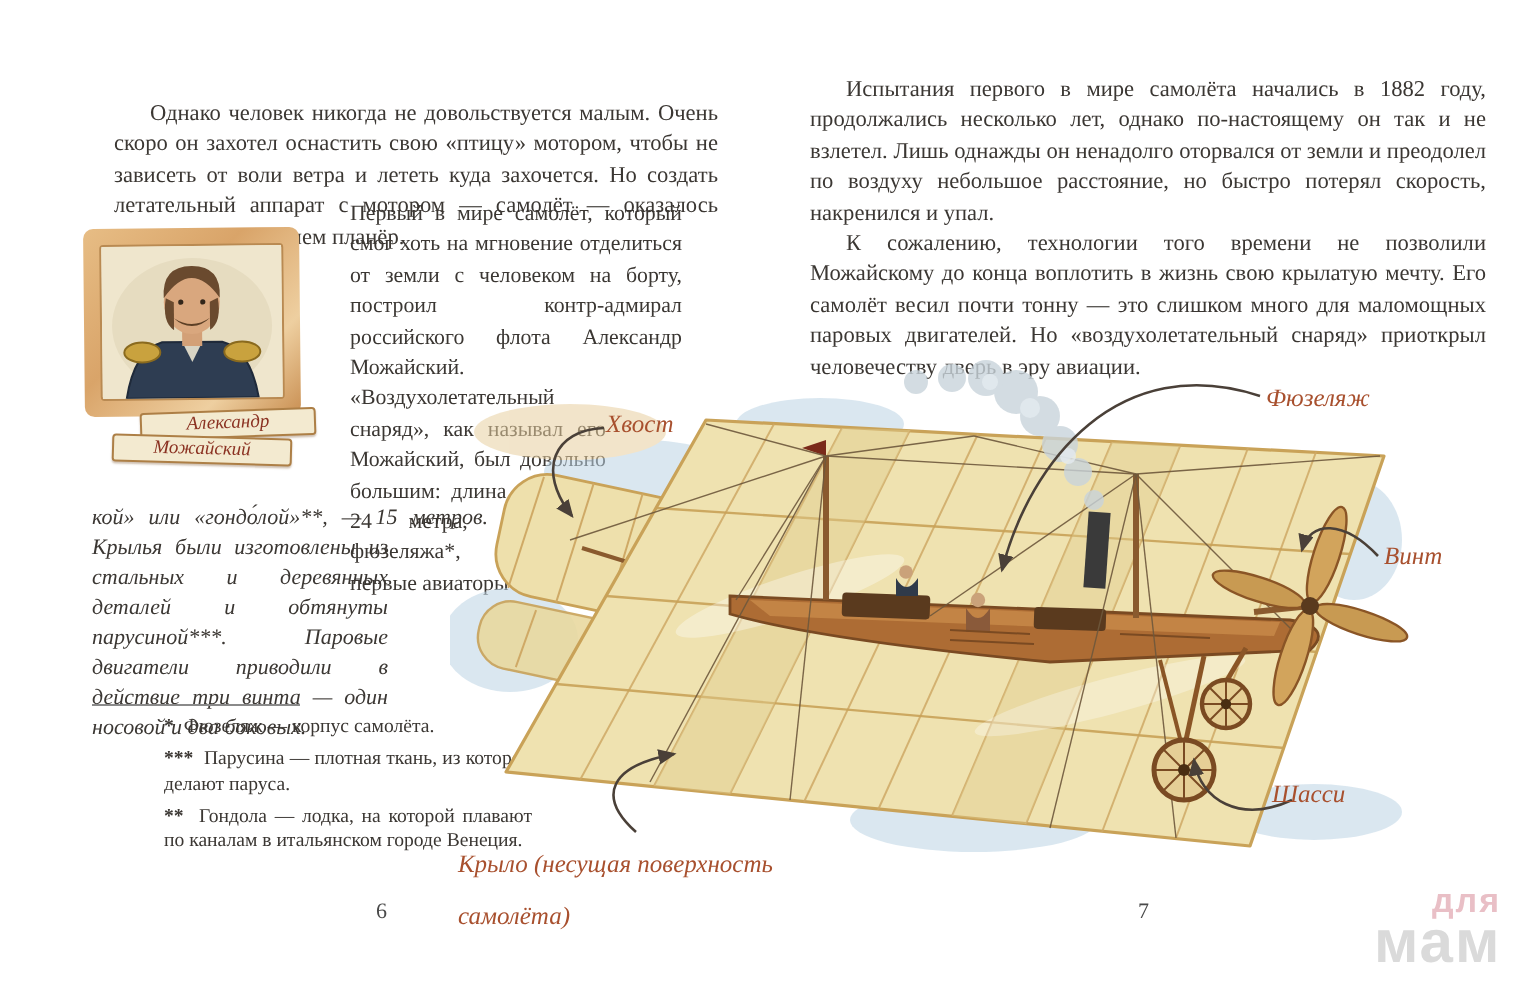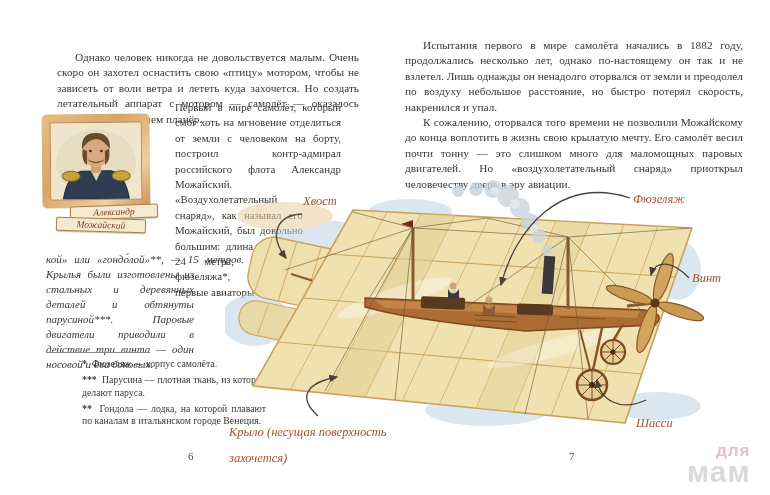--- a/index.html
+++ b/index.html
@@ -95,21 +95,21 @@
     <p><span class="fnmark">***</span>&nbsp;&nbsp;<span>Парусина — плотная ткань, из которой делают паруса.</span></p>
     <p><span class="fnmark">**</span>&nbsp;&nbsp;<span>Гондола — лодка, на которой плавают по каналам в итальянском городе Венеция.</span></p>
   </div>
 
   <div class="abs pagenum" style="left:188px;top:450px;">6</div>
 </section>
 
 <section class="abs" style="left:385px;top:0;width:385px;height:495px;">
   <div class="abs" style="left:20px;top:38px;width:338px;">
     <p class="bodytext indent" style="margin:0;">Испытания первого в мире самолёта начались в 1882 году, продолжались несколько лет, однако по-настоящему он так и не взлетел. Лишь однажды он ненадолго оторвался от земли и преодолел по воздуху небольшое расстояние, но быстро потерял скорость, накренился и упал.</p>
-    <p class="bodytext indent" style="margin:0;">К сожалению, оторвался того времени не позволили Можайскому до конца воплотить в жизнь свою крылатую мечту. Его самолёт весил почти тонну — это слишком много для маломощных паровых двигателей. Но «воздухолетательный снаряд» приоткрыл человечеству дверь в эру авиации.</p>
+    <p class="bodytext indent" style="margin:0;">К сожалению, технологии того времени не позволили Можайскому до конца воплотить в жизнь свою крылатую мечту. Его самолёт весил почти тонну — это слишком много для маломощных паровых двигателей. Но «воздухолетательный снаряд» приоткрыл человечеству дверь в эру авиации.</p>
   </div>
   <div class="abs pagenum" style="left:184px;top:450px;">7</div>
 </section>
 
 <svg class="abs" style="left:225px;top:178px;" width="490" height="272" viewBox="0 0 490 272">
   <defs>
     <marker id="ah" markerWidth="8" markerHeight="8" refX="6" refY="3" orient="auto">
       <path d="M0,0 L7,3 L0,6 Z" fill="#4a4038"></path>
     </marker>
   </defs>
@@ -271,23 +271,23 @@
 
   <g fill="none" stroke="#4a4038" stroke-width="1.3">
     <path d="M77,36 C52,37 43,57 61,80" marker-end="url(#ah)"></path>
     <path d="M405,20 C335,-3 290,52 276,107" marker-end="url(#ah)"></path>
     <path d="M464,100 C447,82 430,82 426,97" marker-end="url(#ah)"></path>
     <path d="M421,222 C395,234 375,222 372,202" marker-end="url(#ah)"></path>
     <path d="M93,238 C73,220 80,205 112,199" marker-end="url(#ah)"></path>
   </g>
 </svg>
 
-<div class="abs plabel" style="left:303px;top:194px;">Хвост</div>
+<div class="abs plabel" style="left:303px;top:205px;">Хвост</div>
 <div class="abs plabel" style="left:633px;top:192px;">Фюзеляж</div>
 <div class="abs plabel" style="left:692px;top:271px;text-align:center;">Винт</div>
-<div class="abs plabel" style="left:636px;top:390px;margin-top:26px;">Шасси</div>
+<div class="abs plabel" style="left:636px;top:390px;">Шасси</div>
 <div class="abs plabel" style="left:229px;top:413px;">
   <span class="ln">Крыло (несущая поверхность</span>
-  <span class="ln">захочется)</span>
+  <span class="ln">самолёта)</span>
 </div>
 
 <div class="abs wm wm1" style="color:#e9bfc6;">для</div>
 <div class="abs wm wm2" style="color:#dadada;">мам</div>
 
 </body></html>

